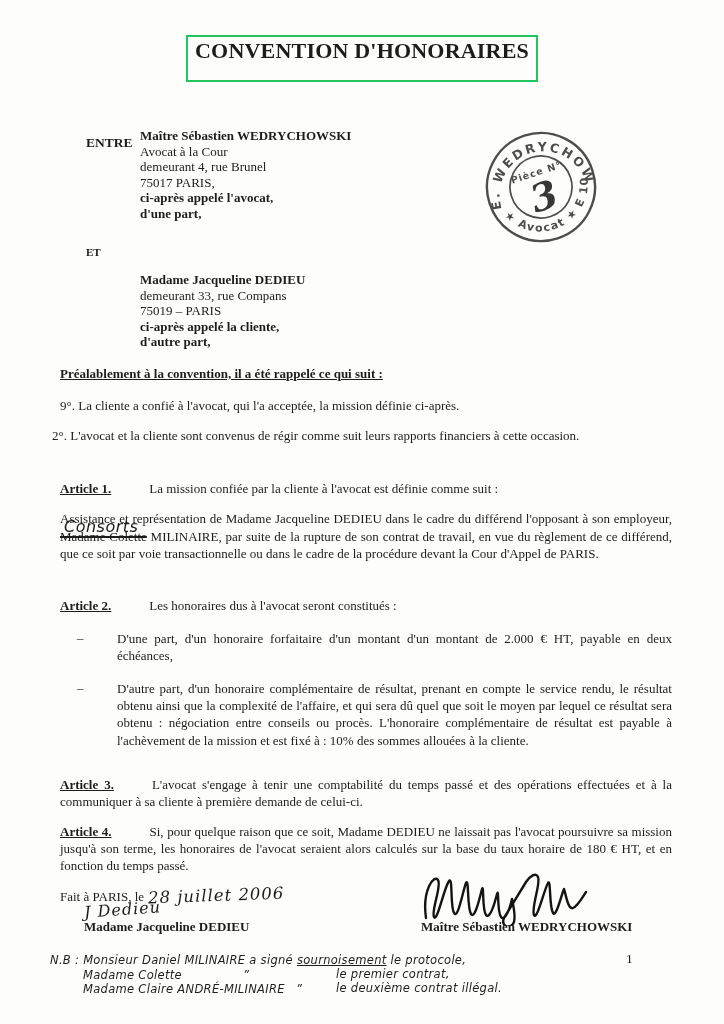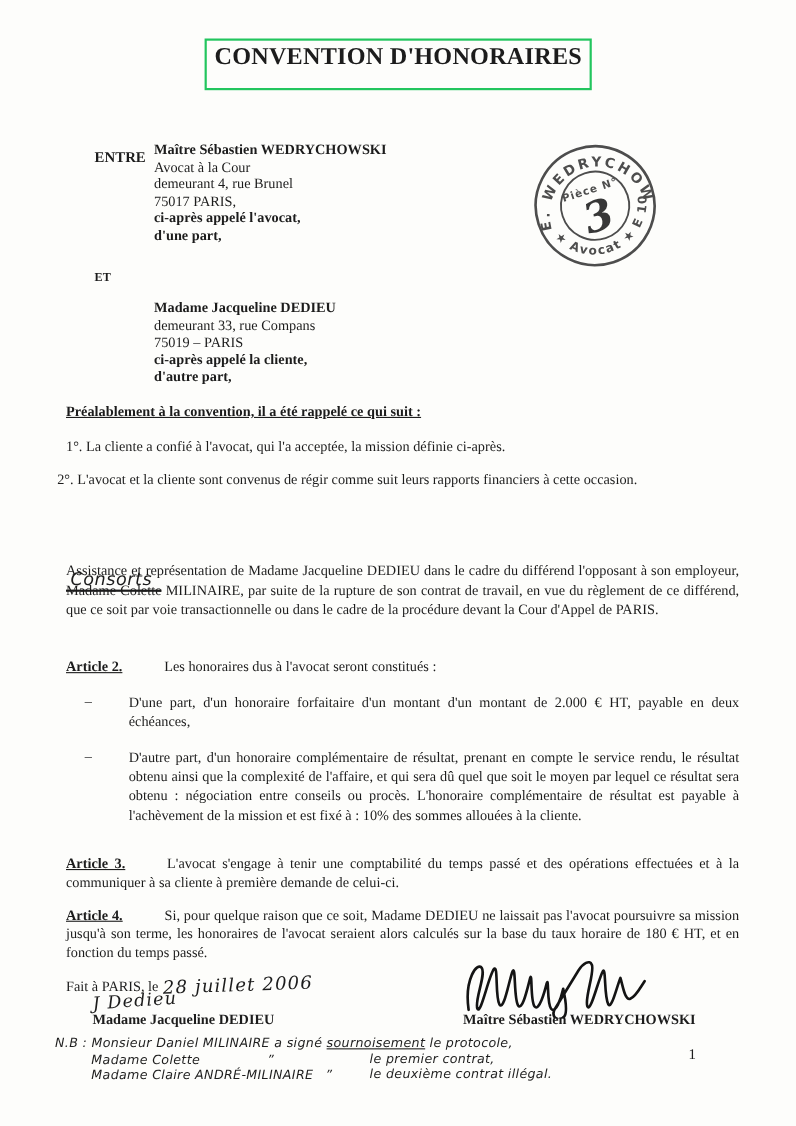--- a/index.html
+++ b/index.html
@@ -43,21 +43,21 @@
   .hw-note{font-family:"DejaVu Sans",sans-serif;font-style:italic;font-size:11.5px;letter-spacing:.3px;color:#1e1e1e;}
   .annotation{position:absolute;top:-11px;left:4px;font-family:"DejaVu Sans",sans-serif;font-style:italic;font-size:16px;letter-spacing:.5px;}
   .fait{top:886px;left:60px;}
   .hw-date{font-family:"DejaVu Serif",serif;font-style:italic;font-size:16.5px;letter-spacing:1px;display:inline-block;transform:rotate(-2deg);margin-left:4px;}
   .sig-script-left{top:900px;left:84px;font-family:"DejaVu Serif",serif;font-style:italic;font-size:16px;transform:rotate(-4deg);letter-spacing:1px;}
   .name-left{top:919px;left:84px;font-weight:bold;}
   .name-right{top:919px;left:421px;font-weight:bold;}
   .sig-right{top:868px;left:418px;}
   .stamp{top:115px;left:462px;opacity:.85;}
   .note{top:941px;left:48px;width:630px;height:55px;}
-  .note .abs{white-space:nowrap;}
+  .note .abs{white-space:nowrap;margin-top:12px;}
   .n-r1{top:0;left:2px;}
   .n-r2l{top:15px;left:35px;}
   .n-r2d{top:15px;left:195px;}
   .n-r2r{top:14px;left:288px;}
   .n-r3l{top:29px;left:35px;}
   .n-r3d{top:29px;left:248px;}
   .n-r3r{top:28px;left:288px;}
   .page-num{top:951px;left:626px;font-size:13.5px;}
 </style>
 </head>
@@ -105,23 +105,26 @@
 
   <div class="abs party blk-cliente">
     <div class="b">Madame Jacqueline DEDIEU</div>
     <div>demeurant 33, rue Compans</div>
     <div>75019 – PARIS</div>
     <div class="b">ci-après appelé la cliente,</div>
     <div class="b">d'autre part,</div>
   </div>
 
   <div class="abs preamble-h">Préalablement à la convention, il a été rappelé ce qui suit :</div>
-  <div class="abs p-item1">1°. La cliente a confié à l'avocat, qui l'a acceptée, la mission définie ci-après.</div>
+  <div class="abs p-item1">9°. La cliente a confié à l'avocat, qui l'a acceptée, la mission définie ci-après.</div>
   <div class="abs p-item2">2°. L'avocat et la cliente sont convenus de régir comme suit leurs rapports financiers à cette occasion.</div>
 
+  <div class="abs art-head art1-head">
+    <span class="art-label">Article 1.</span><span class="tabgap"></span><span>La mission confiée par la cliente à l'avocat est définie comme suit :</span>
+  </div>
 
   <div class="abs art1-body">
     <span>Assistance et représentation de Madame Jacqueline DEDIEU dans le cadre du différend l'opposant à son employeur, </span><span class="struck-wrap"><span class="annotation">Consorts</span><span class="struck">Madame Colette</span></span><span> MILINAIRE, par suite de la rupture de son contrat de travail, en vue du règlement de ce différend, que ce soit par voie transactionnelle ou dans le cadre de la procédure devant la Cour d'Appel de PARIS.</span>
   </div>
 
   <div class="abs art-head art2-head">
     <span class="art-label">Article 2.</span><span class="tabgap"></span><span>Les honoraires dus à l'avocat seront constitués :</span>
   </div>
 
   <div class="abs bullet bullet1">

